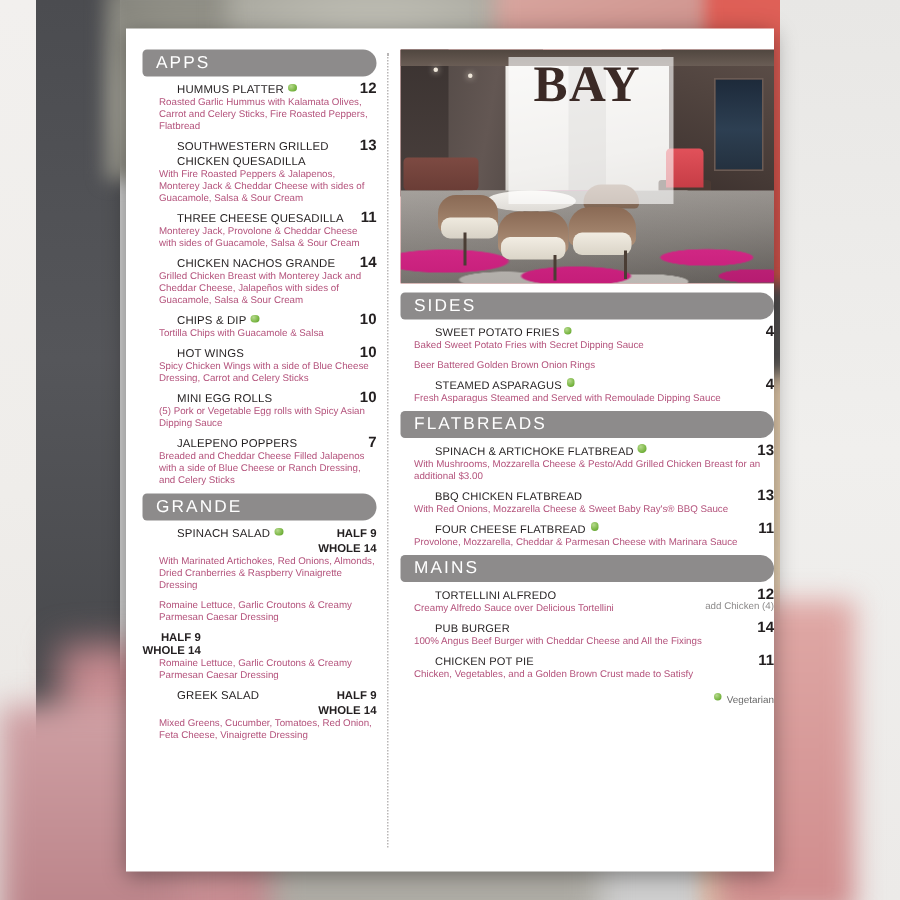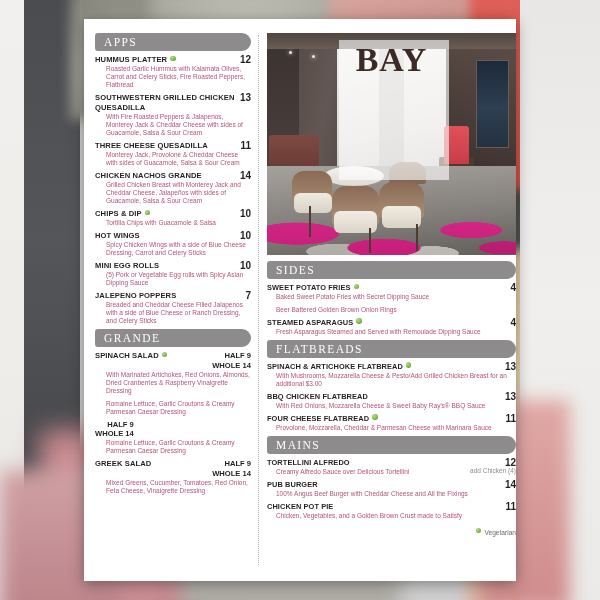--- a/index.html
+++ b/index.html
@@ -35,55 +35,55 @@
 
   .col{position:absolute;top:0;}
   .col-left{left:0;width:156px;}
   .col-right{left:172px;width:249px;}
   .divider{position:absolute;left:163px;top:2px;bottom:6px;width:0;
            border-left:1px dotted #b9b6b6;}
 
   
   .bar{
     background:#8d8b8b;color:#ffffff;
-    font-family:Liberation Serif, serif;
+    font-family:Liberation Sans, sans-serif;
     font-size:11.5px;letter-spacing:1.4px;
     padding:3px 0 3px 9px;
     border-radius:3px 9px 9px 3px;
     margin-bottom:4px;
   }
   .col-right .bar{font-size:11.5px;}
 
   
   .item{margin-bottom:4px;}
   .row{display:flex;align-items:flex-start;justify-content:space-between;}
   .nm{
-    font-size:7.6px;font-weight:bold;color:#231f20;
+    font-size:7.6px;font-weight:normal;color:#231f20;
     letter-spacing:.1px;line-height:9.4px;text-transform:uppercase;
-    flex:1;padding-right:4px;
+    flex:1;padding-right:4px;margin-left:23px;
   }
   .pr{font-size:10px;font-weight:bold;color:#231f20;white-space:nowrap;line-height:9.4px;}
   .ds{
     font-size:6.5px;color:#b4537c;line-height:8.1px;
     padding-left:11px;margin-top:.5px;
   }
   .col-right .ds{padding-left:9px;}
   .col-right .nm{font-size:7.4px;}
   .hw{text-align:right;font-size:7.6px;font-weight:bold;color:#231f20;line-height:9.4px;white-space:nowrap;}
   .addon{font-size:6.5px;color:#8d8b8b;white-space:nowrap;padding-left:6px;}
   .dsrow{display:flex;justify-content:space-between;align-items:flex-start;}
 
   .veg{
     display:inline-block;width:5.5px;height:5.5px;border-radius:50%;
     background:radial-gradient(circle at 35% 32%,#b6d98d,#76b43f 65%,#5a9430);
     margin-left:3px;vertical-align:1px;
   }
 
   
-  #hero{position:relative;width:100%;height:222px;overflow:hidden;margin-bottom:6px;background:#fca5a5;}
+  #hero{position:relative;width:100%;height:156px;overflow:hidden;margin-bottom:6px;background:#fca5a5;}
   .ph{position:absolute;}
   .p-wallL{left:0;top:0;width:38%;height:63%;background:linear-gradient(100deg,#4b4340,#635753 60%,#4a423f);}
   .p-wallD{left:0;top:0;width:13%;height:63%;background:linear-gradient(180deg,#3b3331,#4a403d);}
   .p-win{left:28%;top:2%;width:44%;height:60%;background:linear-gradient(170deg,#f3f1ee,#dcd9d4 70%,#c9c5bf);}
   .p-winM{left:45%;top:3%;width:10%;height:58%;background:rgba(120,115,110,.25);}
   .p-wallR{left:70%;top:0;width:30%;height:63%;background:linear-gradient(200deg,#5d4f49,#463a36 70%,#3a2f2c);}
   .p-winR{left:84%;top:12%;width:13%;height:40%;background:linear-gradient(180deg,#1d2a3a,#2d3f52 55%,#24313f);border:1px solid #6b5b54;box-sizing:border-box;}
   .p-ceil{left:0;top:0;width:100%;height:7%;background:linear-gradient(180deg,#50463f,#6a5d55);}
   .p-dot{position:absolute;width:3px;height:3px;border-radius:50%;background:#efe7da;box-shadow:0 0 4px #f6eee0;}
   .p-sofaL{left:1%;top:46%;width:20%;height:14%;background:linear-gradient(180deg,#7d4a42,#6a3d36);border-radius:3px;}

